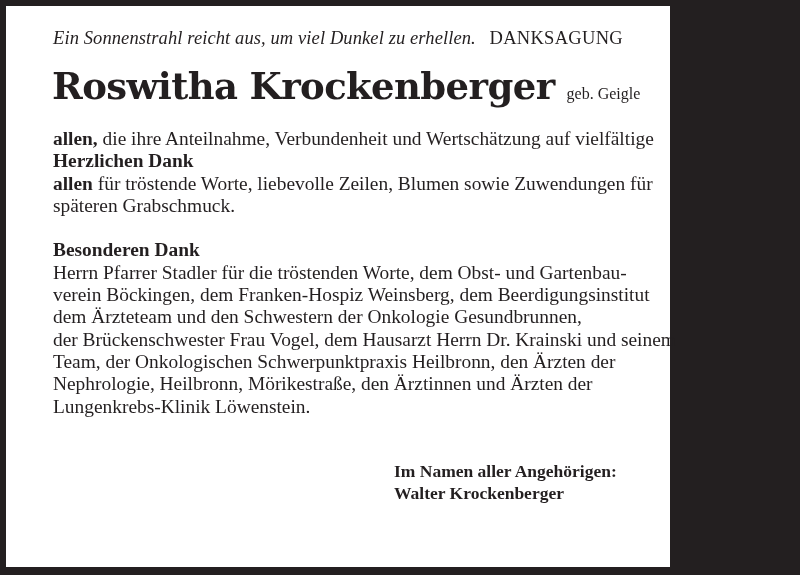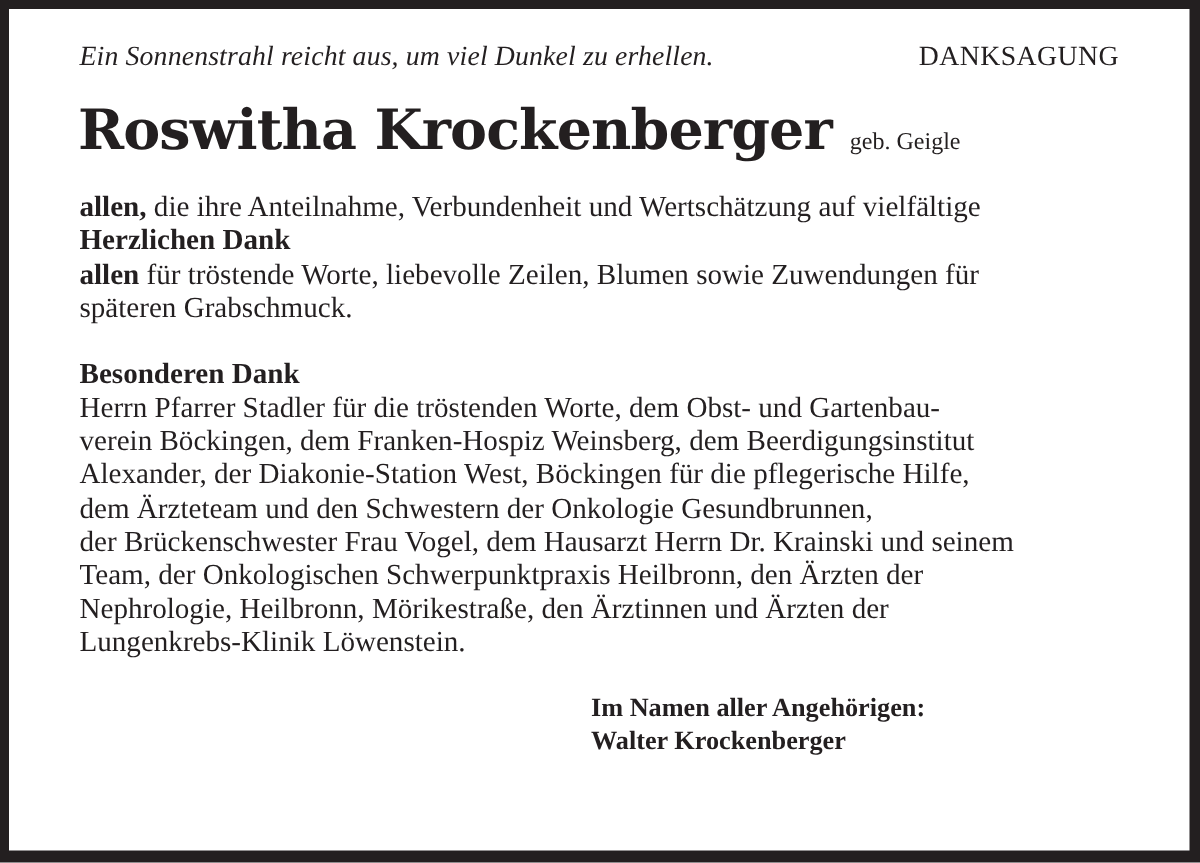--- a/index.html
+++ b/index.html
@@ -7,21 +7,21 @@
     width: 800px; height: 575px;
     background: #231f20;
     position: relative;
     overflow: hidden;
     font-family: "DejaVu Serif", "Liberation Serif", serif;
     color: #231f20;
   }
   .card {
     position: absolute;
     left: 6px; top: 6px;
-    width: 787px; height: 561px;
+    width: 664px; height: 561px;
     background: #ffffff;
   }
   .motto {
     position: absolute; left: 47px; top: 22px;
     font-family: "Liberation Serif", "DejaVu Serif", serif;
     font-style: italic; font-size: 18.5px; letter-spacing: 0.1px;
     white-space: nowrap;
   }
   .kind {
     position: absolute; right: 47px; top: 22px;
@@ -78,21 +78,20 @@
     <div class="line"><b>allen,</b><span> die ihre Anteilnahme, Verbundenheit und Wertschätzung auf vielfältige</span></div>
     <div class="line"><b>Herzlichen Dank</b></div>
     <div class="line"><b>allen</b><span> für tröstende Worte, liebevolle Zeilen, Blumen sowie Zuwendungen für</span></div>
     <div class="line"><b></b><span>späteren Grabschmuck.</span></div>
 
     <div class="gap"></div>
 
     <div class="line"><b>Besonderen Dank</b></div>
     <div class="line">Herrn Pfarrer Stadler für die tröstenden Worte, dem Obst- und Gartenbau-</div>
     <div class="line">verein Böckingen, dem Franken-Hospiz Weinsberg, dem Beerdigungsinstitut</div>
-    <div class="line">Alexander, der Diakonie-Station West, Böckingen für die pflegerische Hilfe,</div>
     <div class="line">dem Ärzteteam und den Schwestern der Onkologie Gesundbrunnen,</div>
     <div class="line">der Brückenschwester Frau Vogel, dem Hausarzt Herrn Dr. Krainski und seinem</div>
     <div class="line">Team, der Onkologischen Schwerpunktpraxis Heilbronn, den Ärzten der</div>
     <div class="line">Nephrologie, Heilbronn, Mörikestraße, den Ärztinnen und Ärzten der</div>
     <div class="line">Lungenkrebs-Klinik Löwenstein.</div>
   </div>
 
   <div class="sig">
     <div>Im Namen aller Angehörigen:</div>
     <div>Walter Krockenberger</div>

